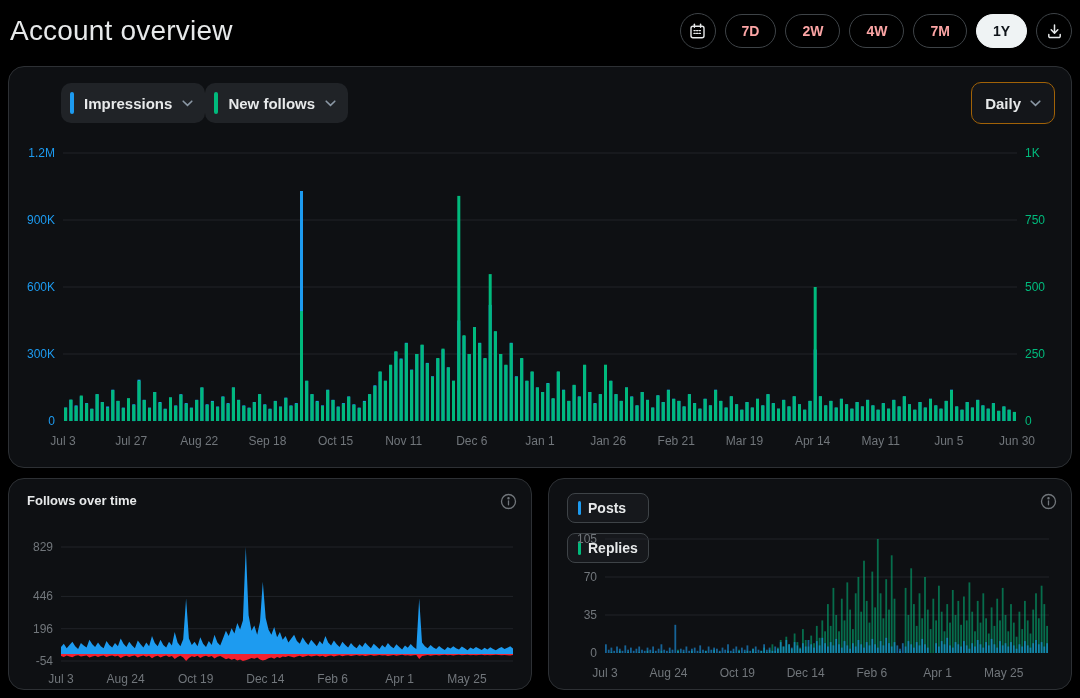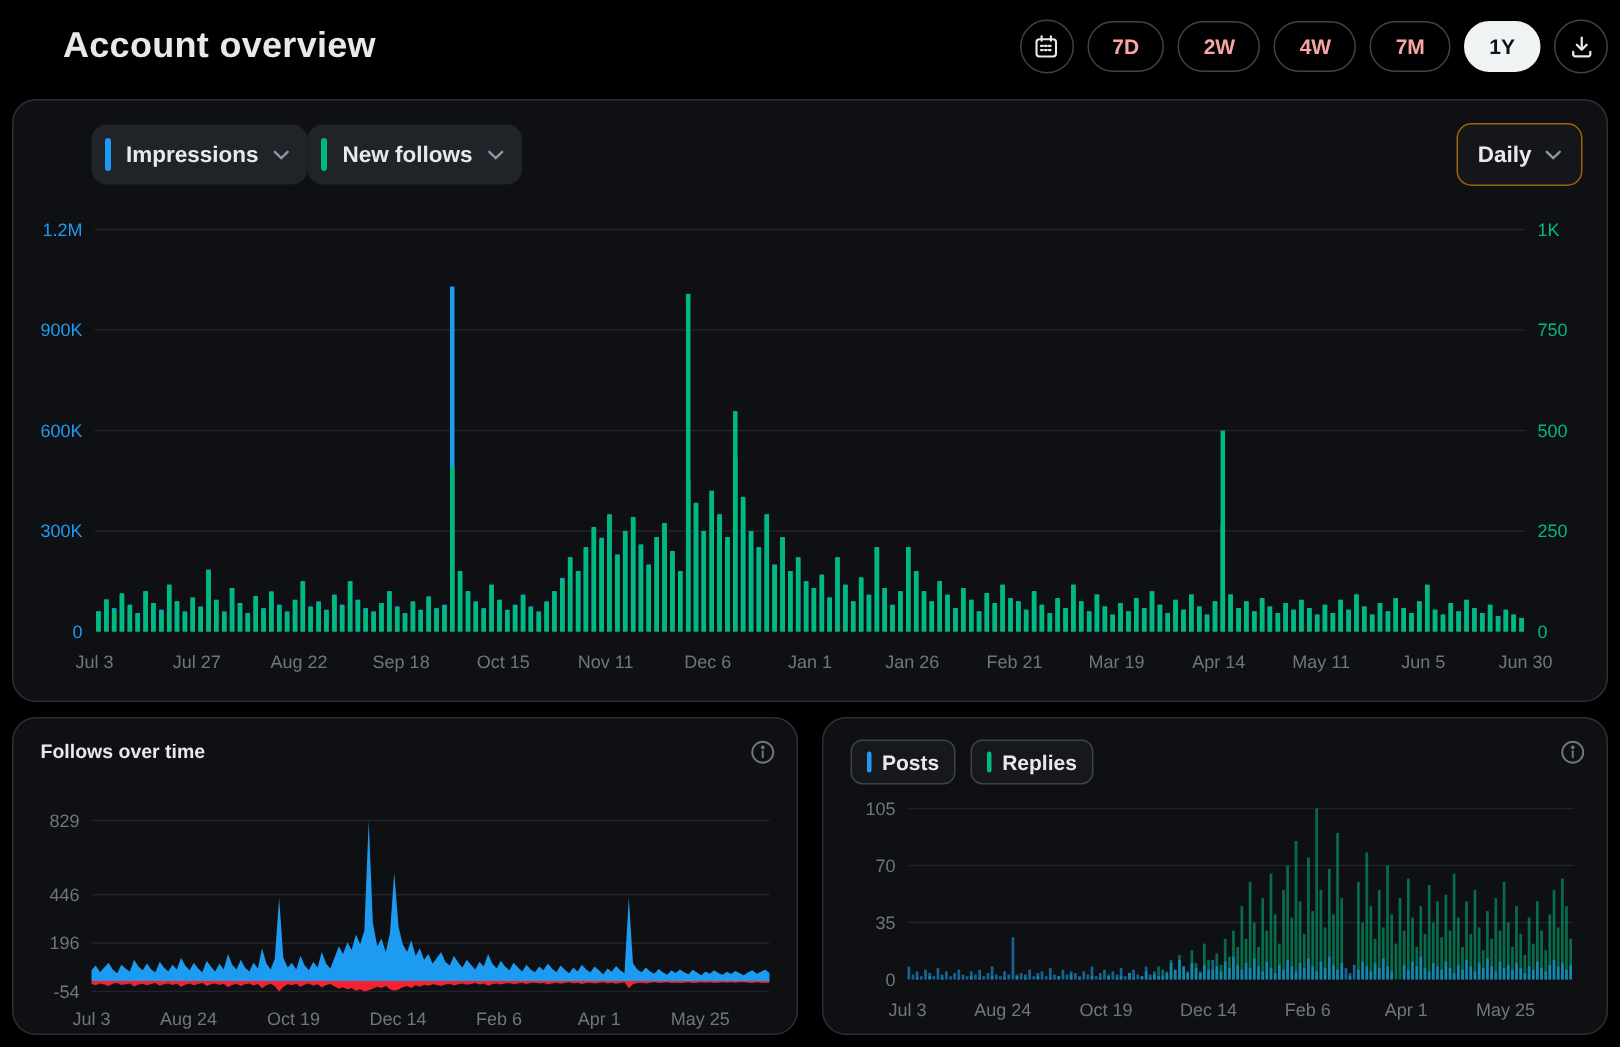--- a/index.html
+++ b/index.html
@@ -3,21 +3,21 @@
 <meta charset="utf-8">
 <style>
   html,body{margin:0;padding:0;}
   body{
     width:1080px;height:698px;position:relative;overflow:hidden;
     background:#000;color:#e7e9ea;
     font-family:"Liberation Sans", sans-serif;
   }
   .header{position:absolute;left:0;top:0;width:1080px;height:62px;
     display:flex;align-items:center;justify-content:space-between;padding:0 8px 0 10px;box-sizing:border-box;}
-  .page-title{font-size:24px;font-weight:700;letter-spacing:.2px;margin-left:32px;}
+  .page-title{font-size:28px;font-weight:400;letter-spacing:.2px;}
   .controls{display:flex;align-items:center;gap:9px;}
   .iconbtn{width:34px;height:34px;border:1.5px solid #3e4347;border-radius:50%;
     display:flex;align-items:center;justify-content:center;background:transparent;cursor:pointer;}
   .pill{height:34px;padding:0 16px;border:1.5px solid #3e4347;border-radius:17px;
     background:transparent;color:#fca5a5;font-weight:700;font-size:14px;
     display:flex;align-items:center;cursor:pointer;}
   .pill.selected{background:#eff3f4;color:#0f1419;border-color:#eff3f4;text-align:right;}
   .card{position:absolute;background:#0e1013;border:1px solid #2d3034;border-radius:16px;box-sizing:border-box;}
   .main-card{left:8px;top:66px;width:1064px;height:402px;}
   .toolbar{position:absolute;left:16px;right:16px;top:16px;height:40px;
@@ -31,21 +31,21 @@
   .select-btn{display:flex;align-items:center;gap:9px;background:#14161a;border:1px solid #a16207;
     border-radius:10px;height:40px;padding:0 13px;font-weight:700;font-size:15px;cursor:pointer;}
   .chev{display:flex;align-items:center;}
   .chart-host{position:absolute;}
   .chart-main{left:8px;top:72px;width:1048px;height:318px;}
   .card-bl{left:8px;top:478px;width:524px;height:212px;}
   .card-br{left:548px;top:478px;width:524px;height:212px;}
   .card-head{position:absolute;left:18px;right:14px;top:14px;display:flex;align-items:flex-start;justify-content:space-between;}
   .card-title{font-size:13px;font-weight:700;color:#e7e9ea;}
   .info{color:#71767b;cursor:pointer;display:flex;}
-  .badges{display:flex;gap:10px;}
+  .badges{display:flex;gap:10px;flex-direction:column;}
   .badge{display:flex;align-items:center;gap:7px;border:1px solid #3e4347;background:#16181c;
     border-radius:8px;height:28px;padding:0 10px;font-size:14px;font-weight:700;cursor:pointer;}
   .badge .accent{width:3px;height:14px;}
   .chart-bl{left:6px;top:46px;width:508px;height:162px;margin-top:12px;}
   .chart-br{left:16px;top:48px;width:492px;height:160px;}
   svg{display:block;}
   .tick{font-size:12px;font-family:"Liberation Sans", sans-serif;}
 </style>
 </head>
 <body>

